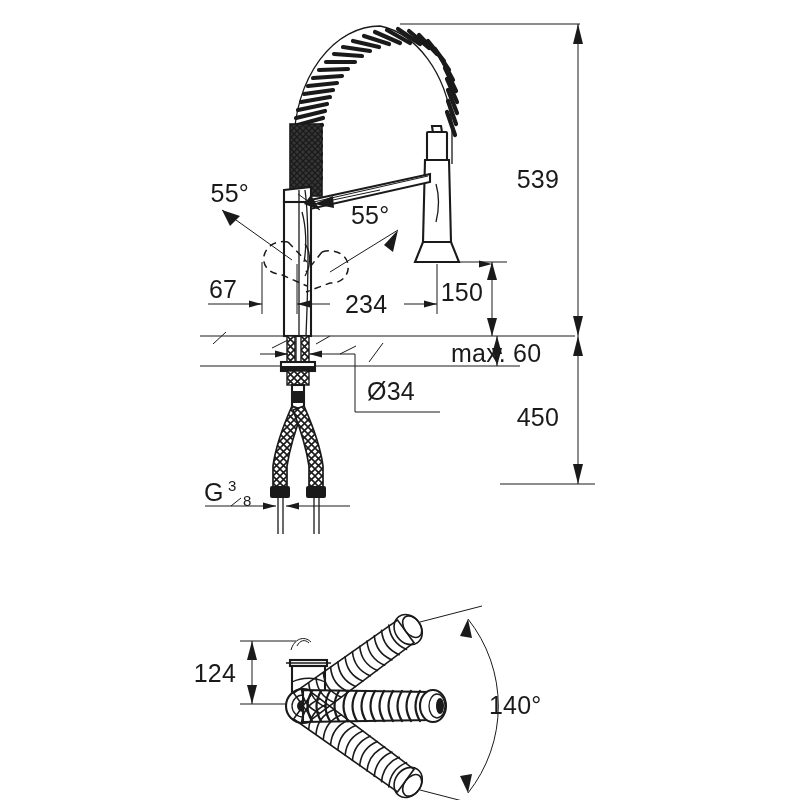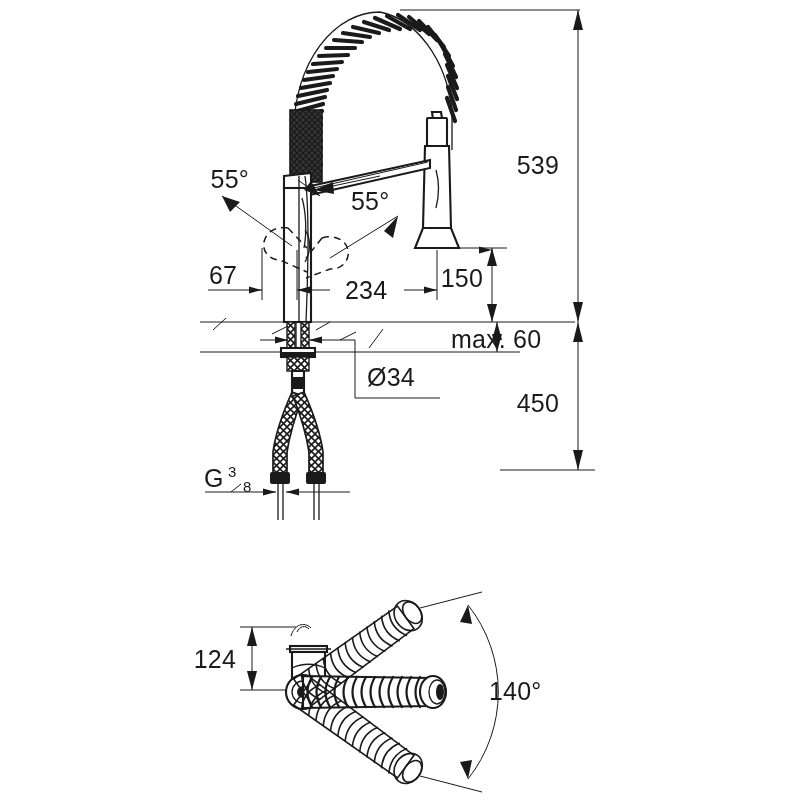--- a/index.html
+++ b/index.html
@@ -12,21 +12,21 @@
     width: 800px;
     height: 800px;
     font-family: "Liberation Sans", sans-serif;
     color: #1a1a1a;
     overflow: hidden;
     position: relative;
   }
   #drawing-root {
     position: absolute;
     left: 0;
-    top: 0;
+    top: 14px;
     width: 800px;
     height: 659px;
     text-decoration: underline;
   }
   svg.sheet {
     display: block;
     width: 800px;
     height: 800px;
     background: #ffffff;
   }

